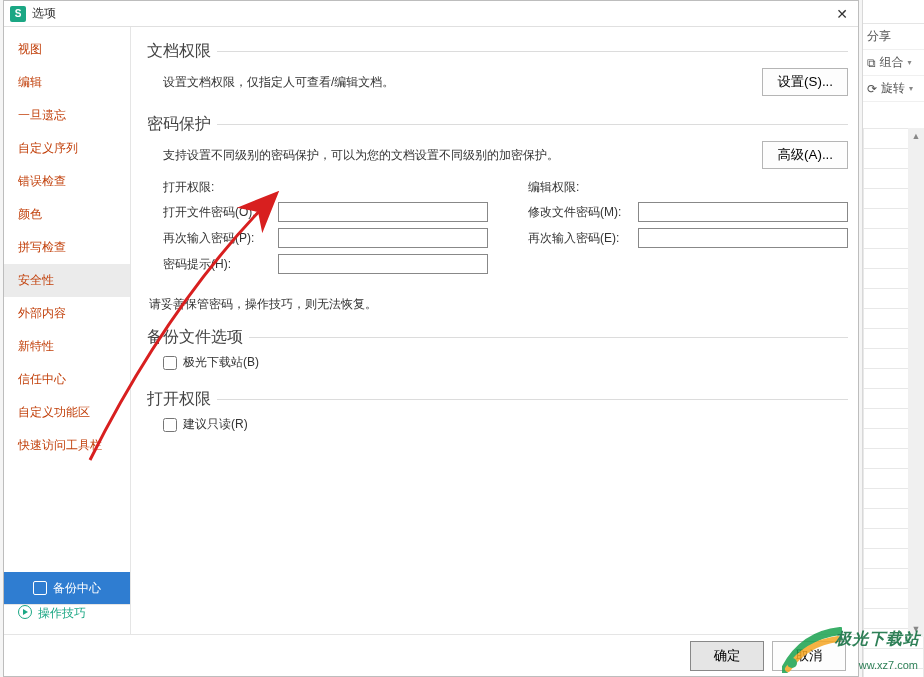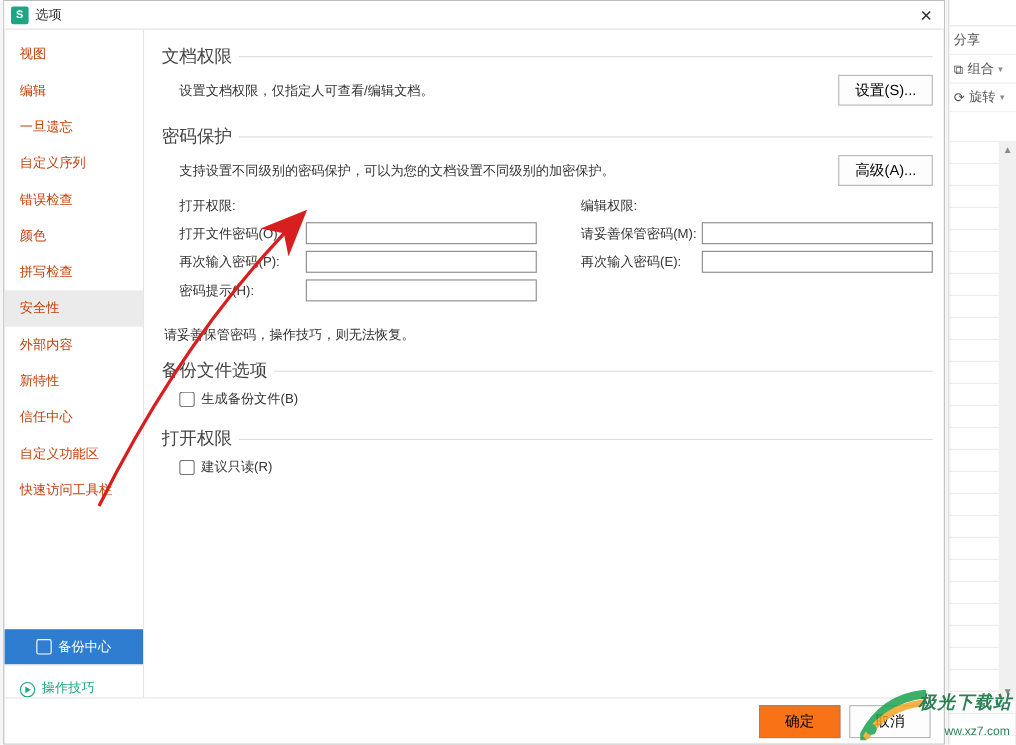--- a/index.html
+++ b/index.html
@@ -78,21 +78,21 @@
   }
   .backup-btn .ico {
     width: 14px; height: 14px;
     border: 1.5px solid #fff;
     border-radius: 2px;
     display: inline-block;
   }
   .tips-link {
     height: 30px;
     padding: 0 14px;
-    display: flex; align-items: flex-end;
+    display: flex; align-items: flex-start;
     color: #1ba784;
     gap: 6px;
     cursor: pointer;
     border-top: 1px solid #e5e5e5;
   }
   .tips-link .circle-play {
     width: 14px; height: 14px;
     border: 1.5px solid #1ba784;
     border-radius: 50%;
     position: relative;
@@ -132,21 +132,21 @@
   .fs-row .note { flex: 1; color: #333; }
   .btn {
     border: 1px solid #b5b5b5;
     background: #fdfdfd;
     padding: 4px 14px;
     cursor: pointer;
     min-width: 72px;
   }
   .btn-primary {
     border: 1px solid #888;
-    background: #f97316;
+    background: #e5e5e5;
   }
   .perm-grid {
     display: grid;
     grid-template-columns: 115px 210px 40px 110px 210px;
     row-gap: 6px;
     align-items: center;
     padding: 4px 0 6px 14px;
   }
   .perm-grid .hdr { grid-column: span 2; }
   .perm-grid .gap { }
@@ -323,21 +323,21 @@
           <button class="btn">高级(A)...</button>
         </div>
         <div class="perm-grid">
           <label class="hdr">打开权限:</label>
           <span class="gap"></span>
           <label class="hdr">编辑权限:</label>
 
           <label>打开文件密码(O):</label>
           <input type="password" style="">
           <span class="gap"></span>
-          <label>请妥善保管密码(M):</label>
+          <label>修改文件密码(M):</label>
           <input type="password" style="">
 
           <label>再次输入密码(P):</label>
           <input type="password" style="">
           <span class="gap"></span>
           <label>再次输入密码(E):</label>
           <input type="password" style="">
 
           <label>密码提示(H):</label>
           <input type="text" style="">
@@ -346,21 +346,21 @@
             <span></span>
         </div>
       </fieldset>
 
       <div class="warn-line">请妥善保管密码，操作技巧，则无法恢复。</div>
 
       <fieldset>
         <legend>备份文件选项</legend>
         <div class="checkbox-row">
           <input type="checkbox" style="">
-          <label>生成备份文件(B)</label>
+          <label>极光下载站(B)</label>
         </div>
       </fieldset>
 
       <fieldset>
         <legend>打开权限</legend>
         <div class="checkbox-row">
           <input type="checkbox" style="">
           <label>建议只读(R)</label>
         </div>
       </fieldset>

